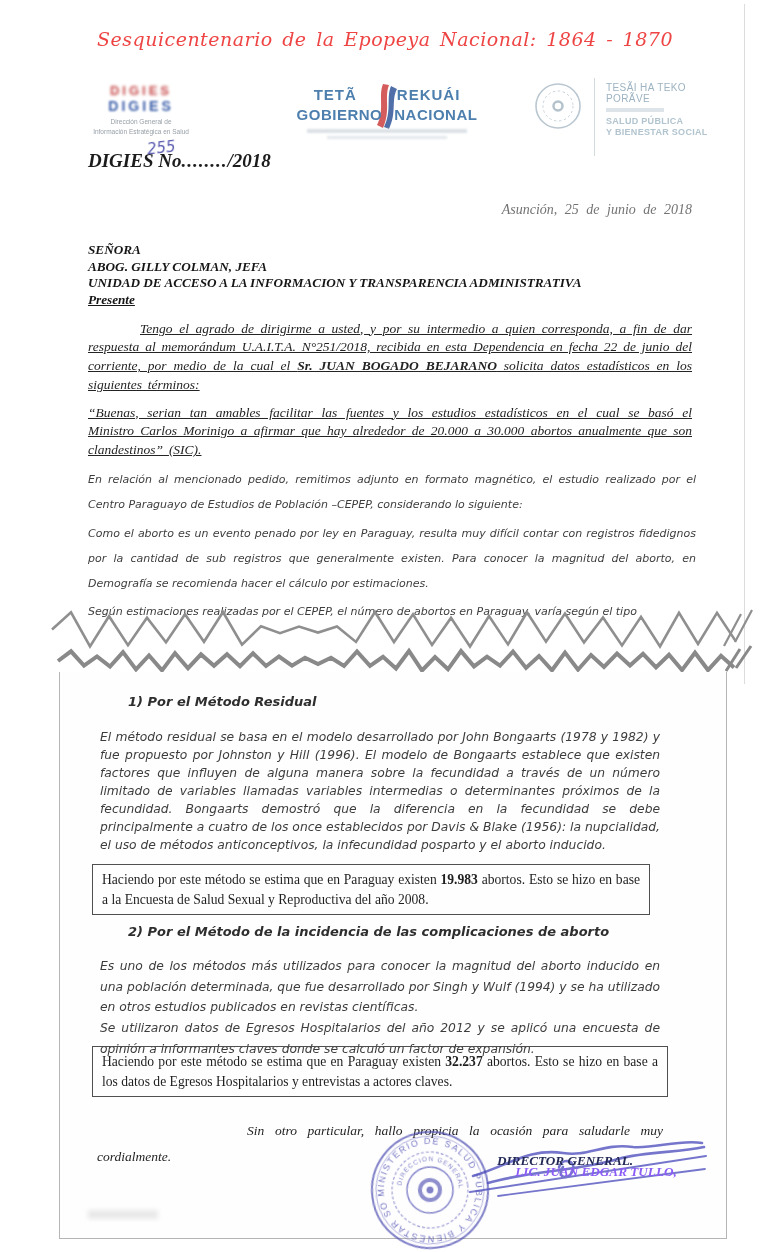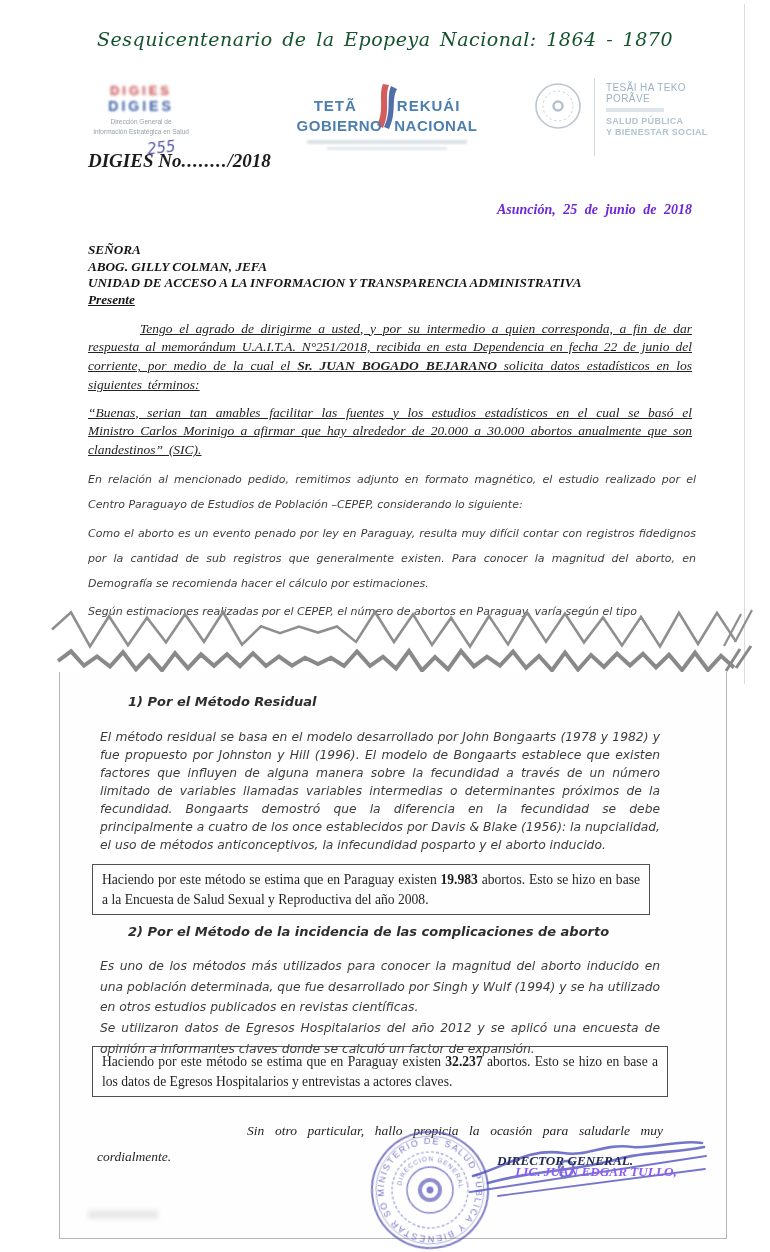--- a/index.html
+++ b/index.html
@@ -2,35 +2,35 @@
 <html><head>
 <meta charset="utf-8">
 <style>
   html,body{margin:0;padding:0;background:#fff;}
   #scan{position:relative;width:770px;height:1252px;background:#ffffff;overflow:hidden;
         font-family:"Liberation Serif",serif;color:#242424;}
   .abs{position:absolute;}
 
   
   .motto{top:28px;left:0;width:770px;text-align:center;font-style:italic;
-         font-size:19px;color:#14532d;letter-spacing:.5px;word-spacing:3px;
+         font-size:19px;color:#ef4444;letter-spacing:.5px;word-spacing:3px;
          font-family:"DejaVu Serif",serif;filter:blur(.3px);}
 
   .digies{left:66px;top:84px;width:150px;text-align:center;line-height:1;}
   .digies .red{display:block;color:#c64545;font-weight:bold;font-size:13px;
                letter-spacing:3px;filter:blur(1.4px);font-family:"Liberation Sans",sans-serif;}
   .digies .blue{display:block;color:#3b5ea9;font-weight:bold;font-size:14px;
                 letter-spacing:3px;margin-top:2px;filter:blur(.9px);font-family:"Liberation Sans",sans-serif;}
   .digies .tag{display:block;color:#98a0a8;font-size:6.5px;line-height:9px;margin-top:4px;
                filter:blur(.45px);font-family:"Liberation Sans",sans-serif;}
 
   .gov{left:280px;top:86px;width:214px;height:72px;font-family:"Liberation Sans",sans-serif;}
   .gov .row{display:flex;justify-content:center;color:#4d7fae;font-weight:bold;
             filter:blur(.4px);}
-  .gov .r1{font-size:15px;letter-spacing:1px;gap:40px;margin-top:11px;}
+  .gov .r1{font-size:15px;letter-spacing:1px;gap:40px;margin-top:0;}
   .gov .r2{font-size:15px;letter-spacing:.5px;gap:12px;margin-top:3px;}
   .gov .ribbon{position:absolute;left:50%;top:-2px;transform:translateX(-50%);}
   .gov .subbar{margin:6px auto 0;width:160px;height:4px;background:#dbe1e6;filter:blur(1px);}
   .gov .subbar2{margin:3px auto 0;width:120px;height:3px;background:#e3e8ec;filter:blur(1px);}
 
   .seal-circle{left:534px;top:82px;width:48px;height:48px;filter:blur(.5px);}
   .vdivider{left:594px;top:78px;width:1px;height:78px;background:#d3dade;}
   .ministry{left:606px;top:82px;width:150px;font-family:"Liberation Sans",sans-serif;
             filter:blur(.4px);}
   .ministry .g{color:#9db3c2;font-weight:normal;font-size:10px;line-height:11px;letter-spacing:.4px;}
@@ -39,22 +39,22 @@
 
   .edge-line{left:744px;top:4px;width:1px;height:680px;background:#dcdcdc;}
 
   
   .docnum{left:88px;top:150px;font-size:19px;font-weight:bold;font-style:italic;color:#1c1c1c;
           filter:blur(.25px);}
   .docnum .dots{letter-spacing:1px;font-weight:bold;}
   .handnum{left:147px;top:139px;font-family:"DejaVu Sans",sans-serif;font-style:italic;
            font-size:15px;color:#5a5ab0;transform:rotate(-6deg);filter:blur(.3px);}
 
-  .dateline{left:380px;top:202px;width:312px;text-align:right;font-style:italic;font-weight:bold;
-            font-size:14px;color:#6d28d9;word-spacing:4px;filter:blur(.25px);}
+  .dateline{left:380px;top:202px;width:312px;text-align:right;font-style:italic;font-weight:normal;
+            font-size:14px;color:#737373;word-spacing:4px;filter:blur(.25px);}
 
   .addressee{left:88px;top:242px;width:620px;font-weight:bold;font-style:italic;
              font-size:13.2px;line-height:16.5px;color:#161616;filter:blur(.25px);}
   .addressee .u{text-decoration:underline;}
 
   
   .ser{left:88px;width:604px;font-style:italic;font-size:13.5px;line-height:18.8px;
        text-align:justify;color:#242424;word-spacing:2.5px;filter:blur(.25px);text-decoration:underline;}
   .p1{top:306px;text-indent:52px;}
   .pquote{top:390px;}

